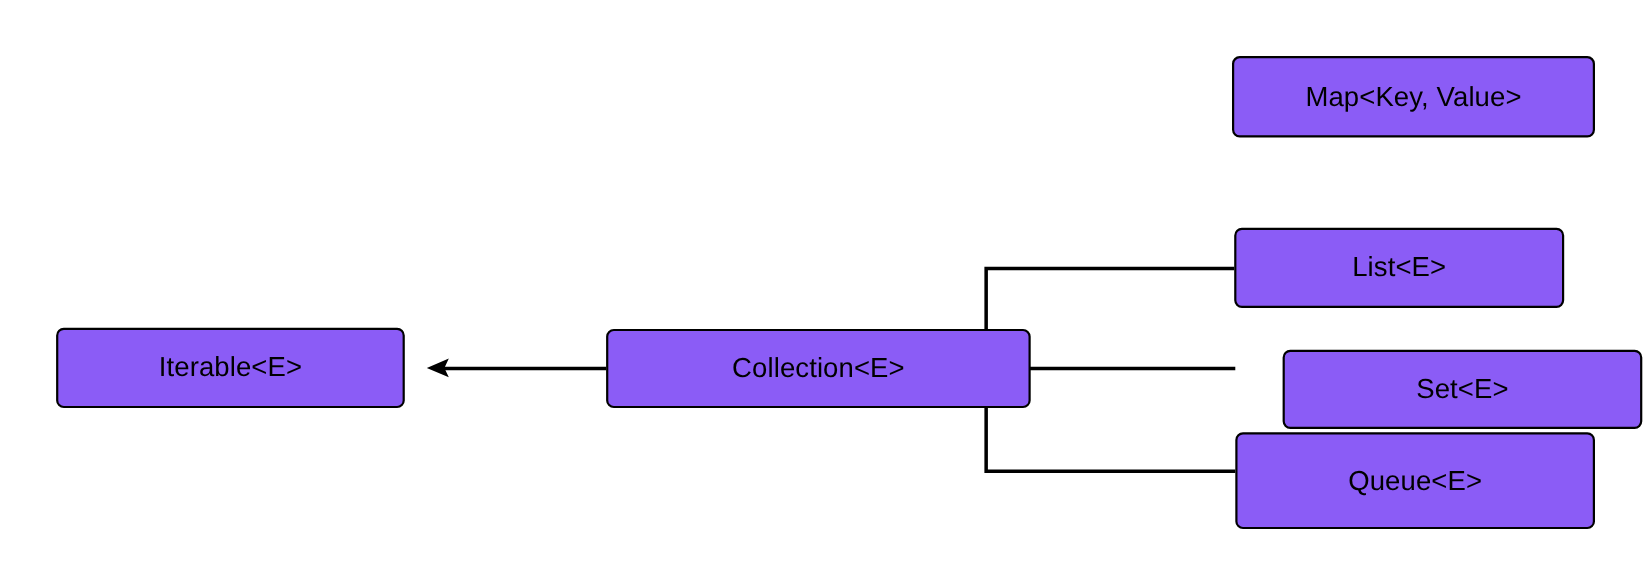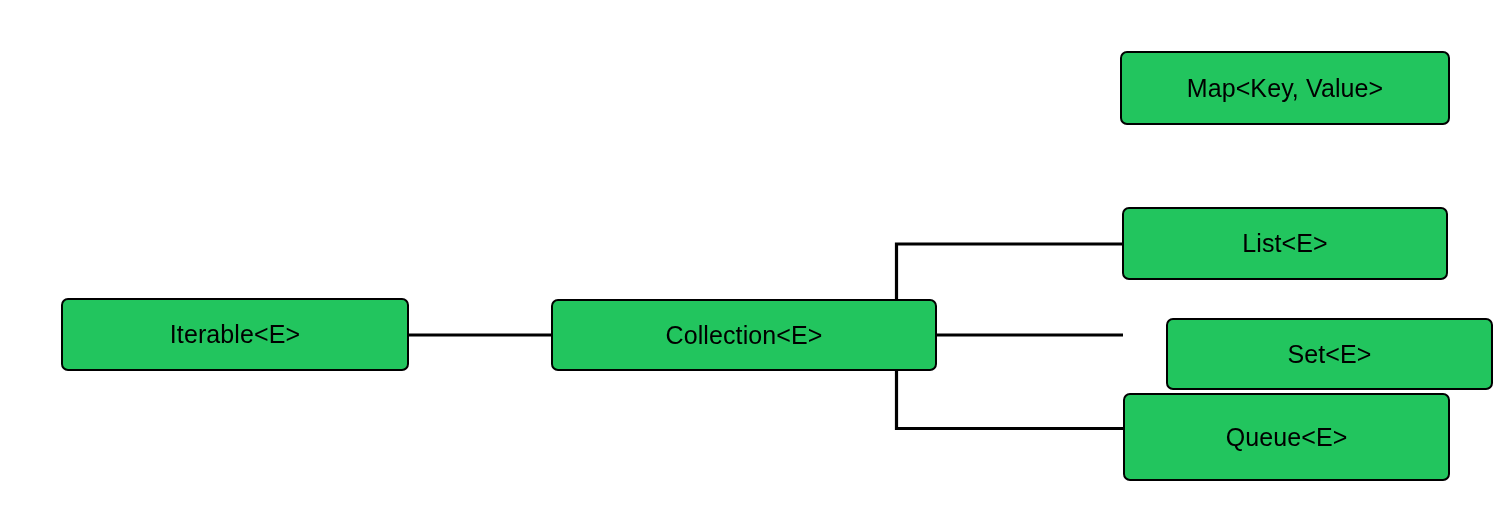--- a/index.html
+++ b/index.html
@@ -22,36 +22,36 @@
     height: 518px;
   }
   .node-box {
     position: absolute;
     box-sizing: border-box;
     border: 2px solid #000000;
     border-radius: 7px;
     display: flex;
     align-items: center;
     justify-content: center;
-    background: #22c55e;
+    background: #8b5cf6;
   }
   .node-label {
     font-size: 25px;
     color: #000000;
     line-height: 1;
     letter-spacing: 0.1px;
     white-space: nowrap;
     font-family: "Liberation Sans", sans-serif;
   }
   
   #node-map        { left: 1120px; top: 51px;  width: 330px; height: 74px; }
-  #node-list       { left: 1122px; top: 207px; width: 326px; height: 73px; }
+  #node-list       { left: 1122px; top: 207px; width: 300px; height: 73px; }
   #node-set        { left: 1123px; top: 318px; width: 327px; height: 72px; margin-left: 43px; }
   #node-queue      { left: 1123px; top: 393px; width: 327px; height: 88px; }
-  #node-iterable   { left: 61px;   top: 298px; width: 348px; height: 73px; }
+  #node-iterable   { left: 51px;   top: 298px; width: 317px; height: 73px; }
   #node-collection { left: 551px;  top: 299px; width: 386px; height: 72px; }
 </style>
 </head>
 <body>
 
 <svg id="diagram-canvas" viewBox="0 0 1500 518" xmlns="http://www.w3.org/2000/svg">
 
   <g>
     <line x1="551" y1="335" x2="400" y2="335" stroke="#000000" stroke-width="3"></line>
     <polygon points="388,334.5 408,326 404,334.5 408,343" fill="#000000"></polygon>

